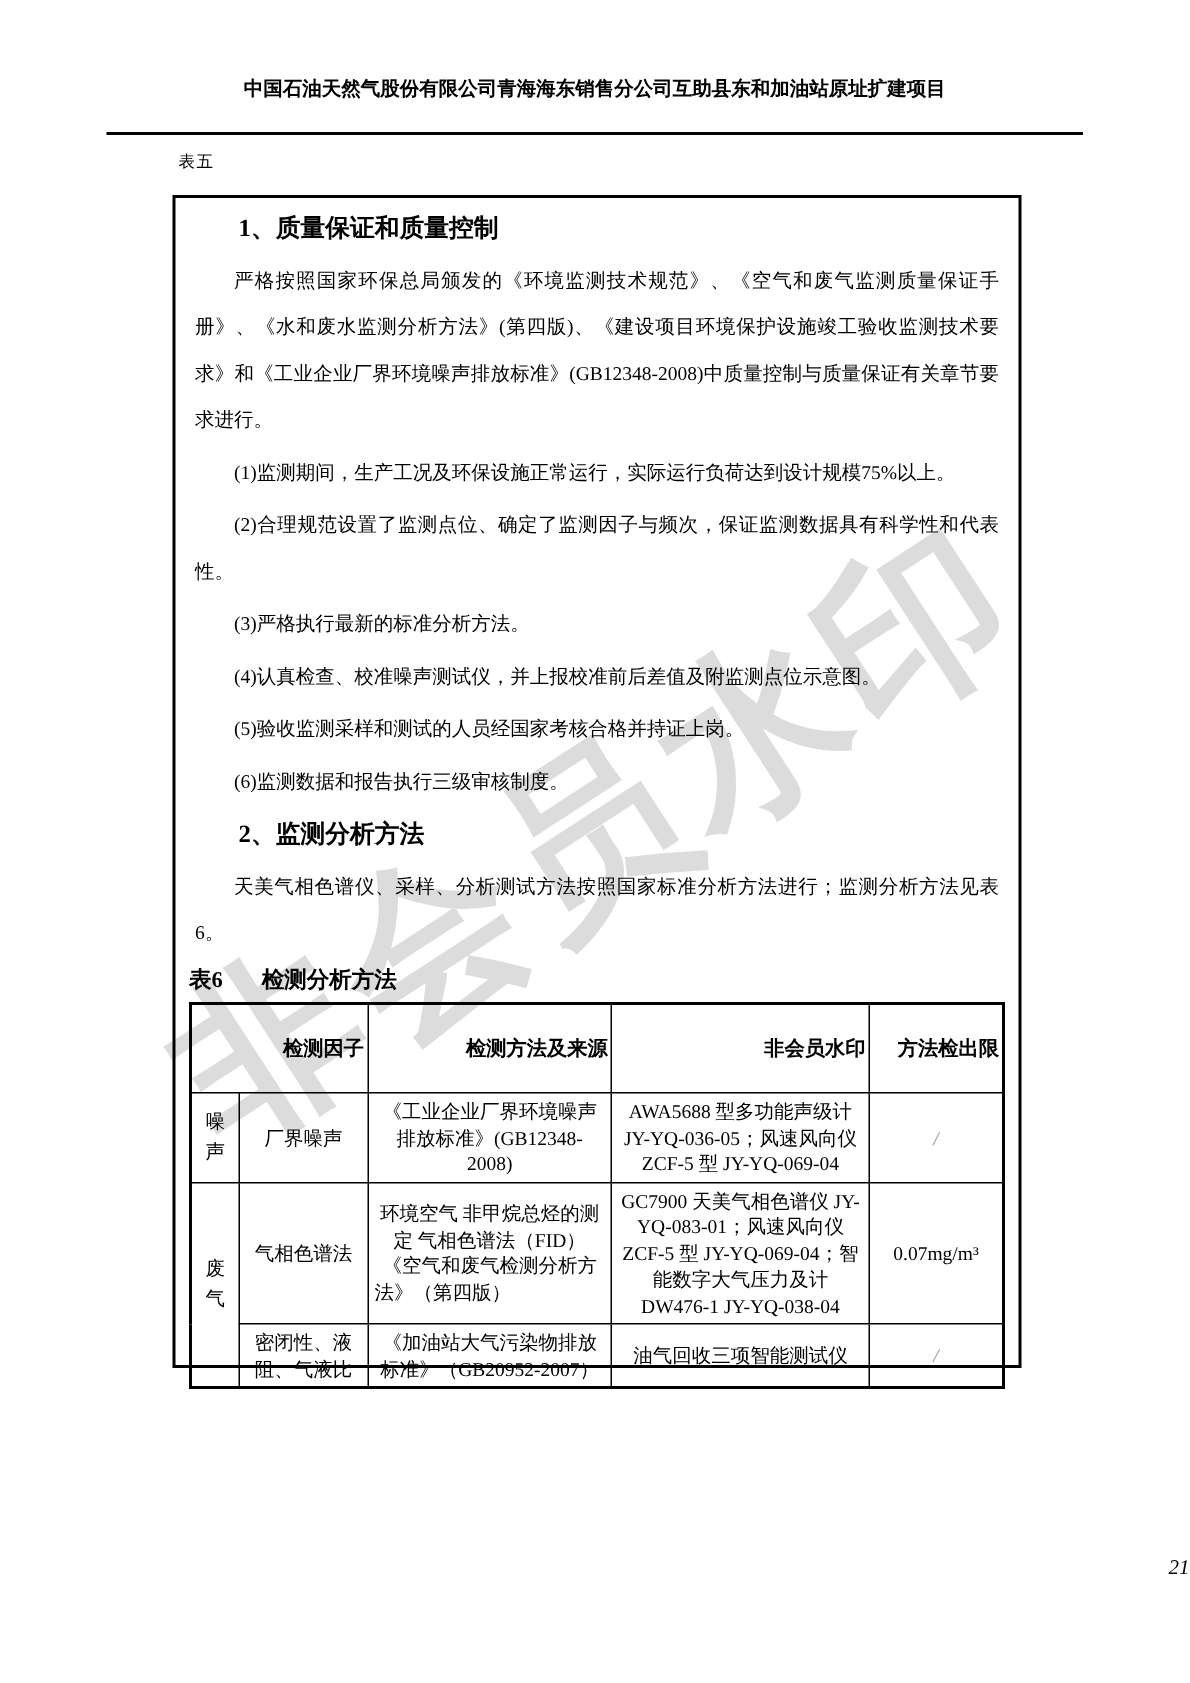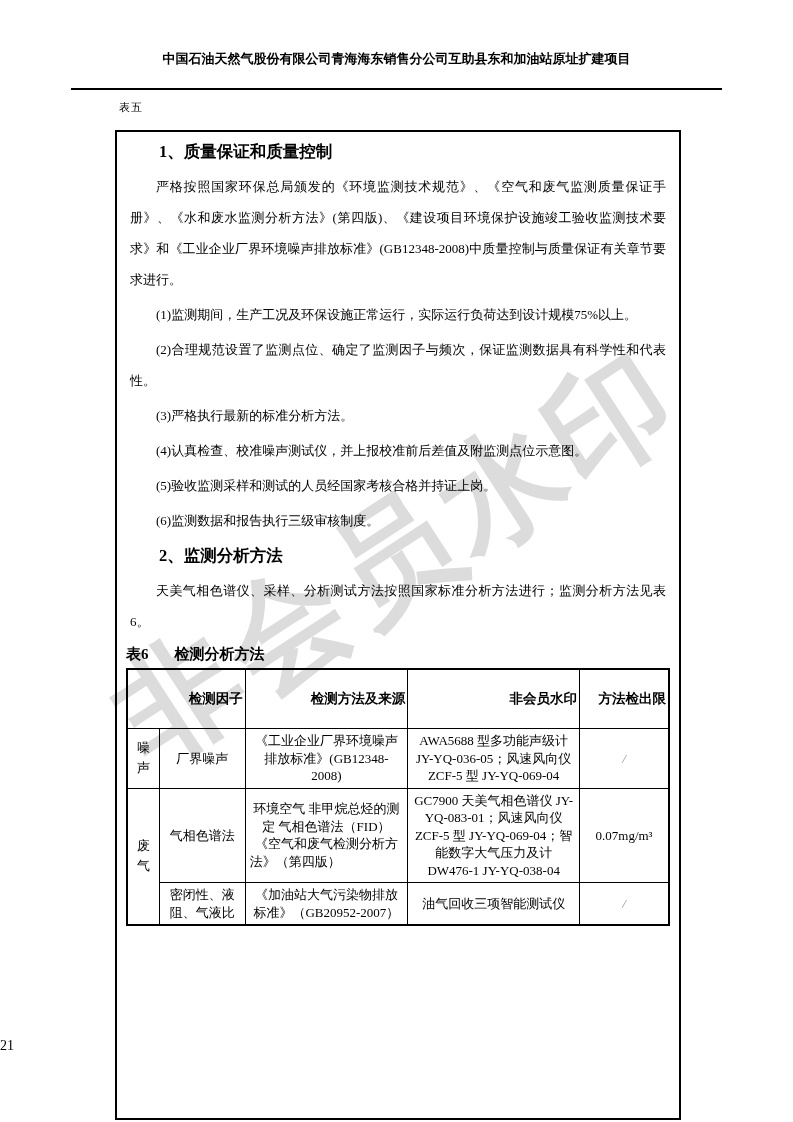--- a/index.html
+++ b/index.html
@@ -34,21 +34,21 @@
     font-weight: bold;
     color: #dcdcdc;
     letter-spacing: 6px;
     white-space: nowrap;
     z-index: 0;
     pointer-events: none;
   }
   .content-box {
     position: absolute;
     left: 115px; top: 130px;
-    width: 566px; height: 990px;
+    width: 566px; height: 782px;
     border: 2px solid #000;
     box-sizing: border-box;
     padding: 4px 9px 0 9px;
     z-index: 1;
   }
   .sec-heading {
     margin: 0;
     font-size: 16.5px;
     font-weight: bold;
     line-height: 31px;
@@ -97,23 +97,24 @@
     word-break: break-all;
     line-height: 20px;
   }
   td.factor-cell { text-align: left; padding-left: 5px; }
   td.method-left { text-align: justify; text-align-last: left; }
   td.limit-cell { font-family: "Liberation Serif", "DejaVu Serif", serif; }
   td.limit-slash { color: #8a93a8; font-style: italic; font-size: 12px; }
   .page-number {
     position: absolute;
     left: 0; right: 0; top: 1038px;
-    text-align: left;
+    text-align: right;
     font-size: 14px;
     z-index: 1;
+    font-style: italic;
   }
 </style>
 </head>
 <body>
 
 <div class="watermark">非会员水印</div>
 
 <div class="doc-header">
   <span>中国石油天然气股份有限公司青海海东销售分公司互助县东和加油站原址扩建项目</span>
 </div>

